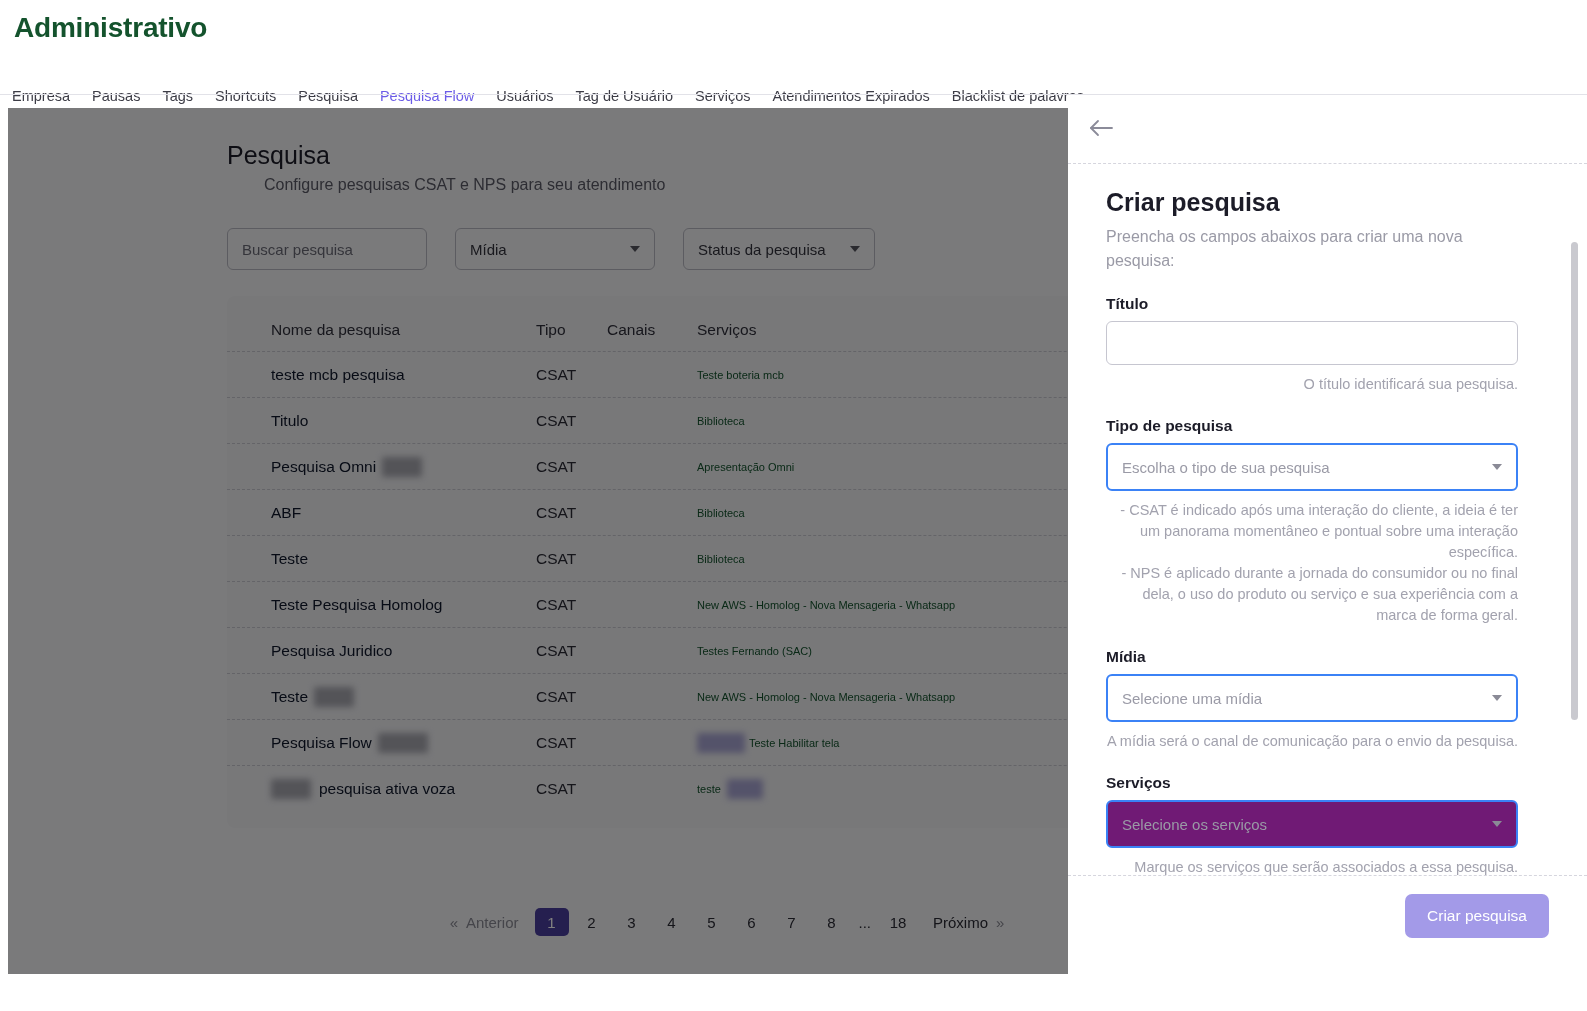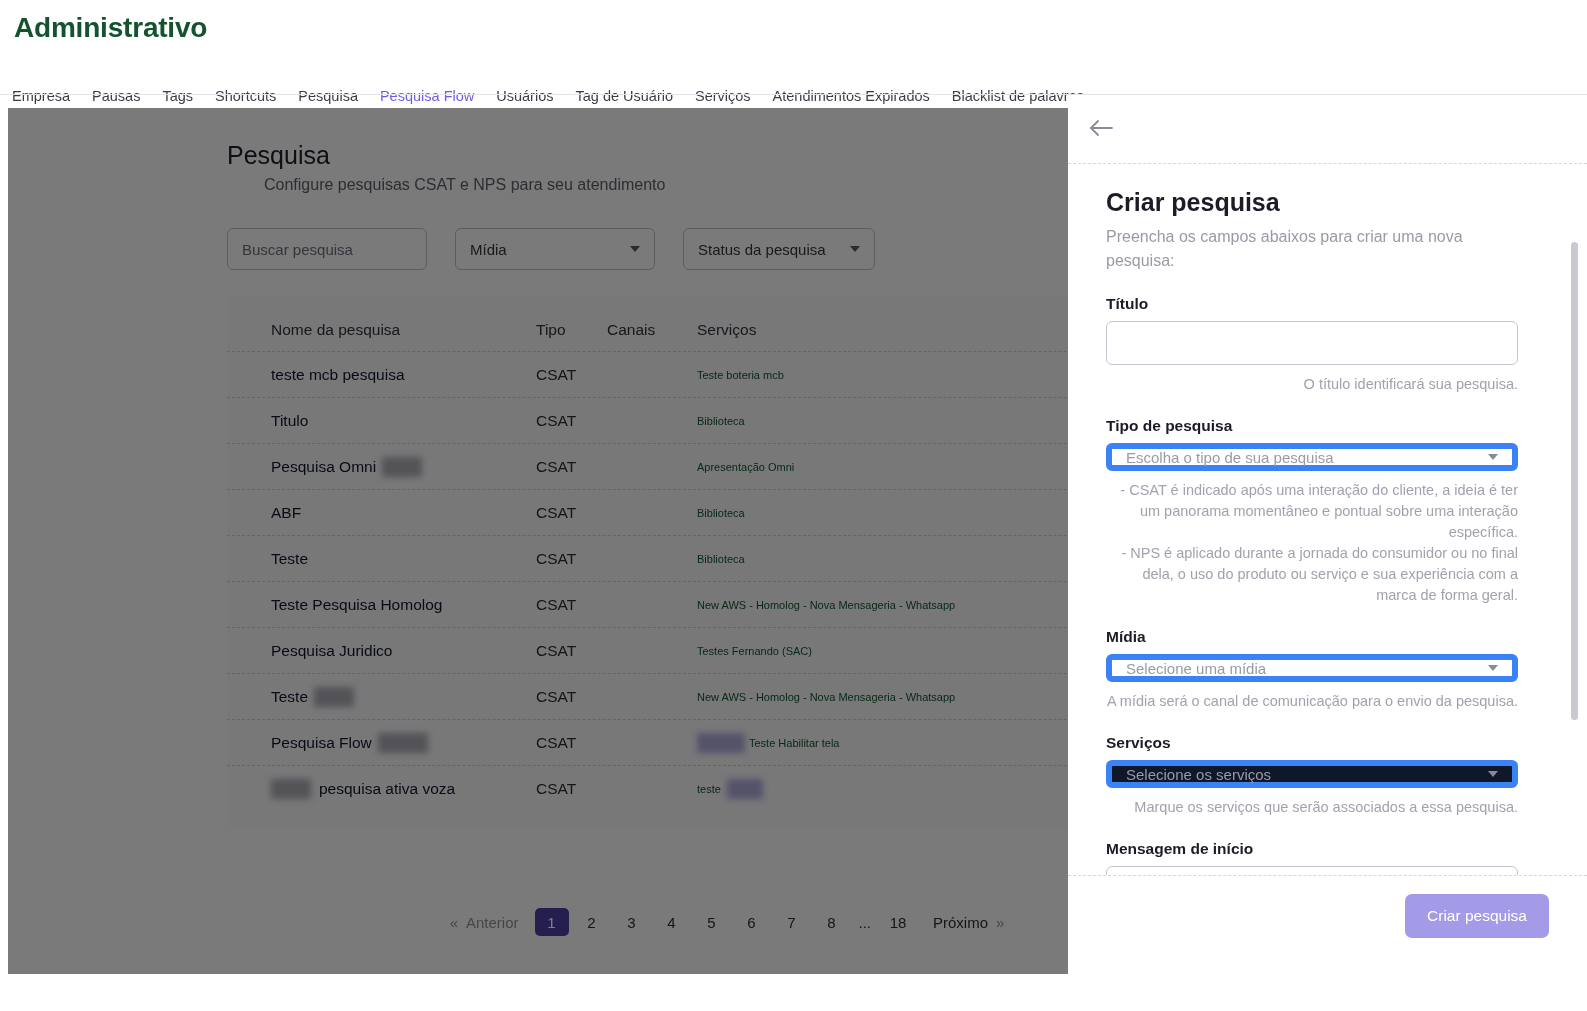--- a/index.html
+++ b/index.html
@@ -282,32 +282,32 @@
     box-sizing: border-box;
     width: 412px;
     height: 44px;
     border: 1px solid #c6c6d0;
     border-radius: 6px;
     background: #ffffff;
   }
   .select-input {
     box-sizing: border-box;
     width: 412px;
-    height: 28px;
-    border: 6px solid #3b82f6;
+    height: 48px;
+    border: 2px solid #3b82f6;
     border-radius: 6px;
     background: #ffffff;
     display: flex;
     align-items: center;
     justify-content: space-between;
     padding: 0 14px;
     font-size: 15px;
     color: #9a9aa6;
   }
-  .select-input.disabled { background: #0f172a; }
+  .select-input.disabled { background: #701a75; }
   .select-caret {
     width: 0; height: 0;
     border-left: 5px solid transparent;
     border-right: 5px solid transparent;
     border-top: 6px solid #8a8a96;
   }
   .help-text {
     margin: 9px 0 0 0;
     font-size: 14.5px;
     line-height: 21px;

